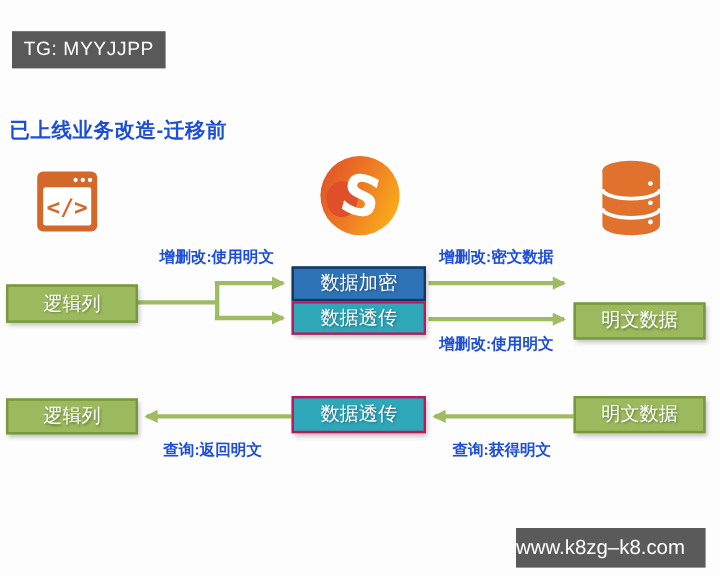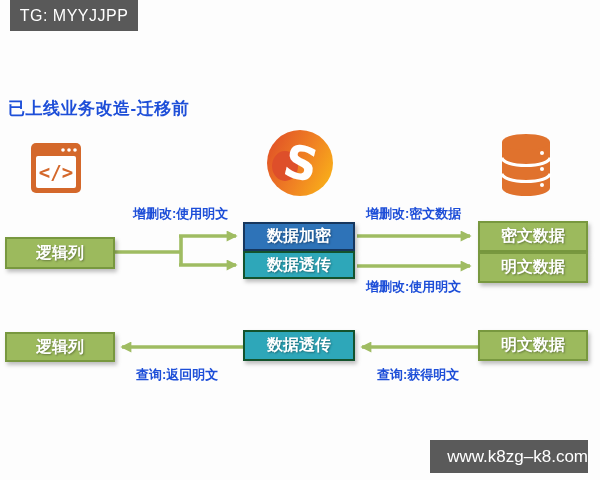--- a/index.html
+++ b/index.html
@@ -6,53 +6,53 @@
   html, body { margin: 0; padding: 0; }
   body { background: #ffffff; }
   .canvas {
     position: relative;
     width: 600px; height: 480px;
     background: #fdfdfd;
     font-family: "Liberation Sans", "DejaVu Sans", sans-serif;
     overflow: hidden;
   }
   .badge {
-    position: absolute; left: 10px; top: 0;
+    position: absolute; left: 10px; top: 26px;
     width: 128px; height: 31px;
     background: #595959; color: #fff;
     font-size: 16px; letter-spacing: 0.5px;
     display: flex; align-items: center; justify-content: center;
   }
   .page-title {
     position: absolute; left: 8px; top: 97px;
     color: #1d4ed8; font-size: 17px; font-weight: bold;
     letter-spacing: 0.5px;
   }
   .node {
     position: absolute;
     display: flex; align-items: center; justify-content: center;
-    color: #fff; font-size: 16px; font-weight: bold;
+    color: #fff; font-size: 16px; font-weight: normal;
     text-shadow: 1px 1px 2px rgba(0,0,0,0.35);
     box-shadow: 2px 3px 4px rgba(0,0,0,0.25);
   }
   .green { background: #9CBA5D; border: 2px solid #78983F; }
   .blue  { background: #2E73B8; border: 2px solid #17375E; }
-  .teal  { background: #2EA7B9; border: 2px solid #14532d; }
+  .teal  { background: #2EA7B9; border: 2px solid #be185d; }
   .rlabel {
     position: absolute;
     color: #1d4ed8; font-size: 13px; font-weight: bold;
     white-space: nowrap;
   }
   .arrows { position: absolute; left: 0; top: 0; pointer-events: none; }
   .icon { position: absolute; }
   .watermark {
     position: absolute; left: 430px; top: 440px;
     width: 158px; height: 33px;
     background: #5A5A5A; color: #fff; font-size: 17px;
-    display: flex; align-items: center; justify-content: flex-end;
+    display: flex; align-items: center; justify-content: flex-start;
   }
 </style>
 </head>
 <body>
 
 <div class="canvas">
 
   <div class="badge">
     <span>TG: MYYJJPP</span>
   </div>
@@ -107,21 +107,20 @@
       <line x1="357" y1="266" x2="470" y2="266" marker-end="url(#arr)"></line>
 
       <line x1="243" y1="347" x2="122" y2="347" marker-end="url(#arr)"></line>
       <line x1="478" y1="347" x2="362" y2="347" marker-end="url(#arr)"></line>
     </g>
   </svg>
 
   <div class="node green" style="left:5px; top:237px; width:110px; height:32px;">逻辑列</div>
   <div class="node blue" style="left:243px; top:222px; width:112px; height:29px;">数据加密</div>
   <div class="node teal" style="left:243px; top:251px; width:112px; height:28px;">数据透传</div>
-  <div class="node green" style="left:478px; top:221px; width:110px; height:31px;">密文数据</div>
   <div class="node green" style="left:478px; top:252px; width:110px; height:31px;">明文数据</div>
 
   <div class="rlabel" style="left:133px; top:205px;">增删改:使用明文</div>
   <div class="rlabel" style="left:366px; top:205px;">增删改:密文数据</div>
   <div class="rlabel" style="left:366px; top:278px;">增删改:使用明文</div>
 
   <div class="node green" style="left:5px; top:332px; width:110px; height:30px;">逻辑列</div>
   <div class="node teal" style="left:243px; top:330px; width:112px; height:31px;">数据透传</div>
   <div class="node green" style="left:478px; top:330px; width:110px; height:31px;">明文数据</div>
 

